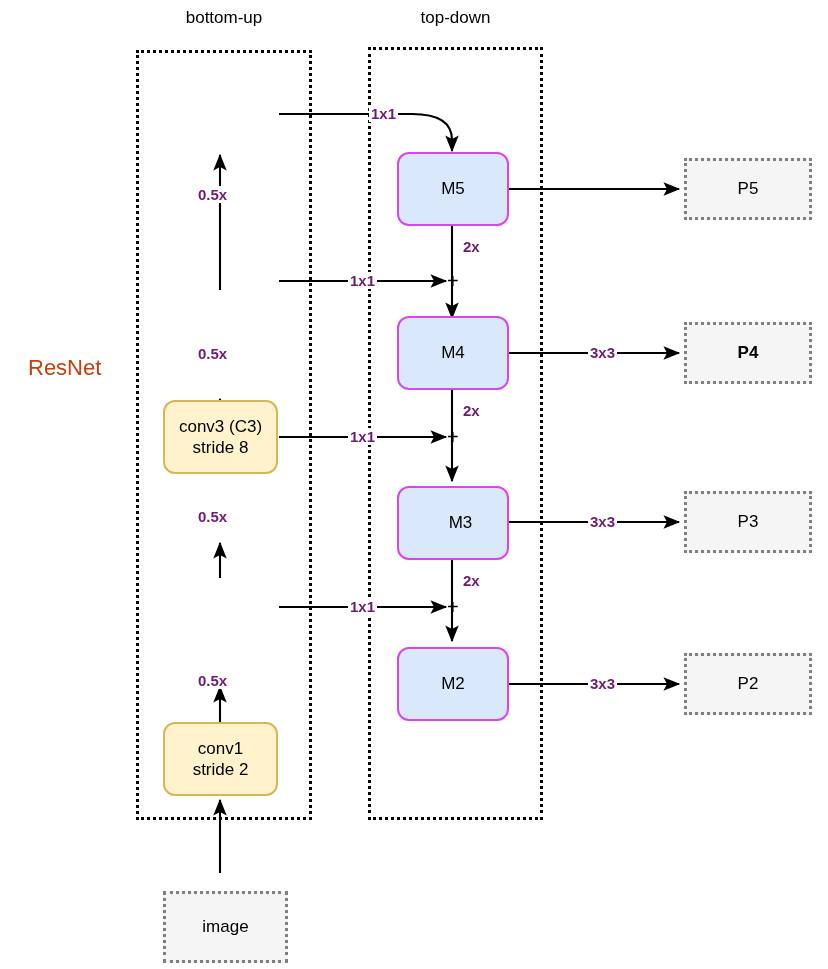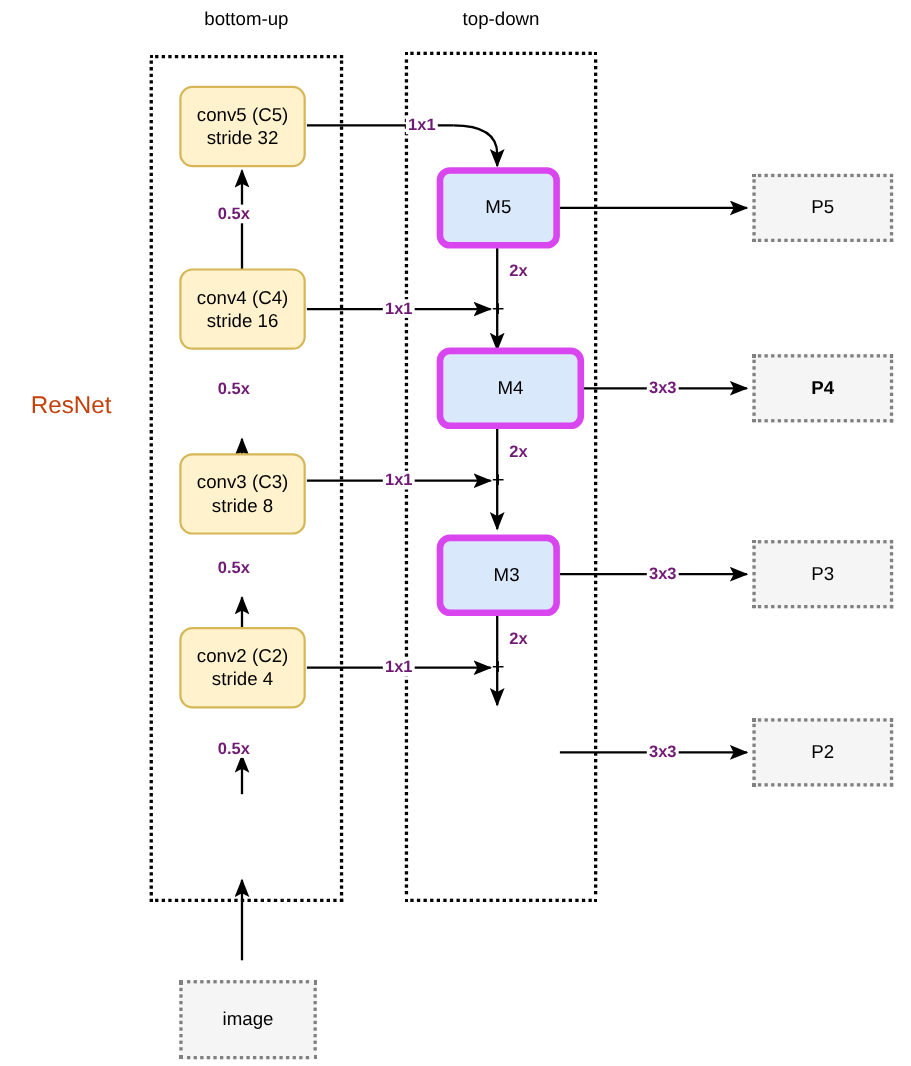--- a/index.html
+++ b/index.html
@@ -33,21 +33,21 @@
     z-index:3;
   }
   .node-yellow{
     background:#fff2cc;
     border:2px solid #d6b656;
     border-radius:12px;
     font-size:17px;
   }
   .node-blue{
     background:#dae8fc;
-    border:6px solid #d946ef;
+    border:2px solid #d946ef;
     border-radius:12px;
     font-size:17px;
   }
   .node-gray{
     background:#f5f5f5;
     border:3px dotted #808080;
     border-radius:0;
     font-size:17px;
   }
   .group-box{
@@ -137,61 +137,52 @@
   </svg>
 
   <div class="group-box" style="left:136px; top:50px; width:176px; height:770px;"></div>
   <div class="group-box" style="left:368px; top:47px; width:175px; height:773px;"></div>
 
   <div class="caption" style="left:368px; top:8px; width:175px;">top-down</div>
   <div class="caption" style="left:136px; top:8px; width:176px;">bottom-up</div>
 
   <div class="side-label" style="left:28px; top:355px;">ResNet</div>
 
-  <div class="node node-yellow" style="left:163px; top:78px; width:115px; height:74px;">
-    <div>
-      <div>conv5 (C5)</div>
-      <div>stride 32</div>
-    </div>
-  </div>
-
-  <div class="node node-yellow" style="left:163px; top:244px; width:115px; height:74px;">
-    <div>
-      <div>conv4 (C4)</div>
-      <div>stride 16</div>
-    </div>
-  </div>
-
-  <div class="node node-yellow" style="left:163px; top:412px; width:115px; height:74px;">
+
+
+  <div class="node node-yellow" style="left:163px; top:400px; width:115px; height:74px;">
     <div>
       <div>conv3 (C3)</div>
       <div>stride 8</div>
     </div>
   </div>
 
-  <div class="node node-yellow" style="left:163px; top:570px; width:115px; height:74px;">
+
+  <div class="node node-yellow" style="left:163px; top:722px; width:115px; height:74px;">
     <div>
-      <div>conv2 (C2)</div>
-      <div>stride 4</div>
+      <div>conv1</div>
+      <div>stride 2</div>
     </div>
   </div>
-
 
   <div class="node node-gray" style="left:163px; top:891px; width:125px; height:72px;">
     <span>image</span>
   </div>
 
   <div class="node node-blue" style="left:397px; top:152px; width:112px; height:74px;">
     <span>M5</span>
   </div>
-  <div class="node node-blue" style="left:397px; top:316px; width:134px; height:74px;">
+  <div class="node node-blue" style="left:397px; top:316px; width:112px; height:74px;">
     <span>M4</span>
   </div>
   <div class="node node-blue" style="left:397px; top:486px; width:112px; height:74px;padding-left:15px;">
     <span>M3</span>
+  </div>
+  <div class="node node-blue" style="left:397px; top:647px; width:112px; height:74px;">
+    <span>M2</span>
   </div>
 
   <div class="node node-gray" style="left:684px; top:158px; width:128px; height:62px;">
     <span>P5</span>
   </div>
   <div class="node node-gray" style="left:684px; top:322px; width:128px; height:62px;font-weight:bold;">
     <span>P4</span>
   </div>
   <div class="node node-gray" style="left:684px; top:491px; width:128px; height:62px;">
     <span>P3</span>

